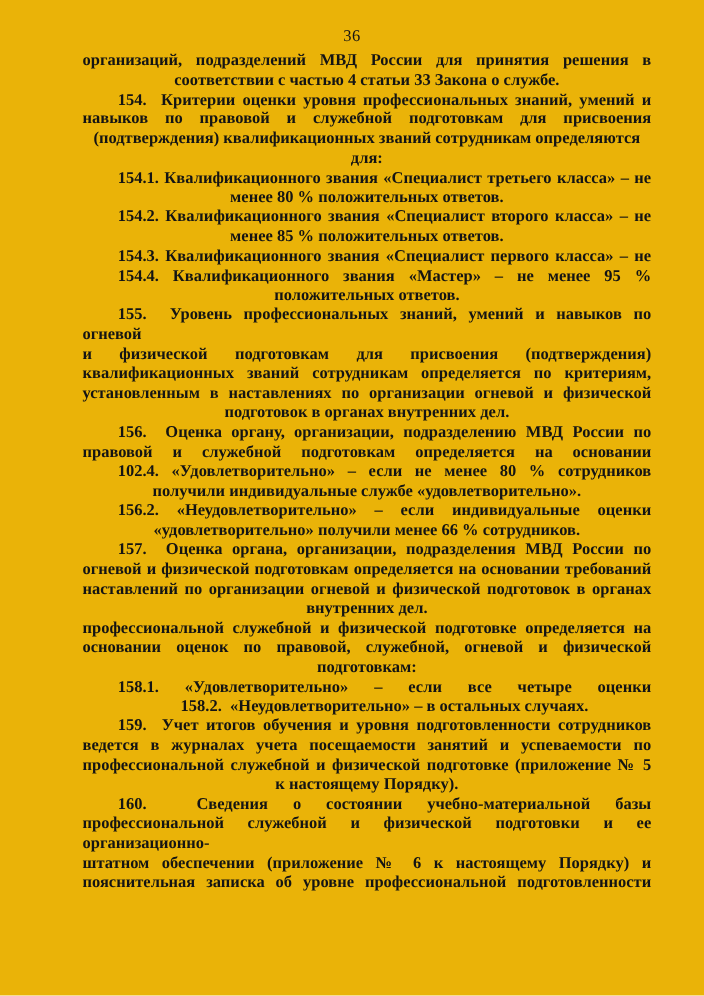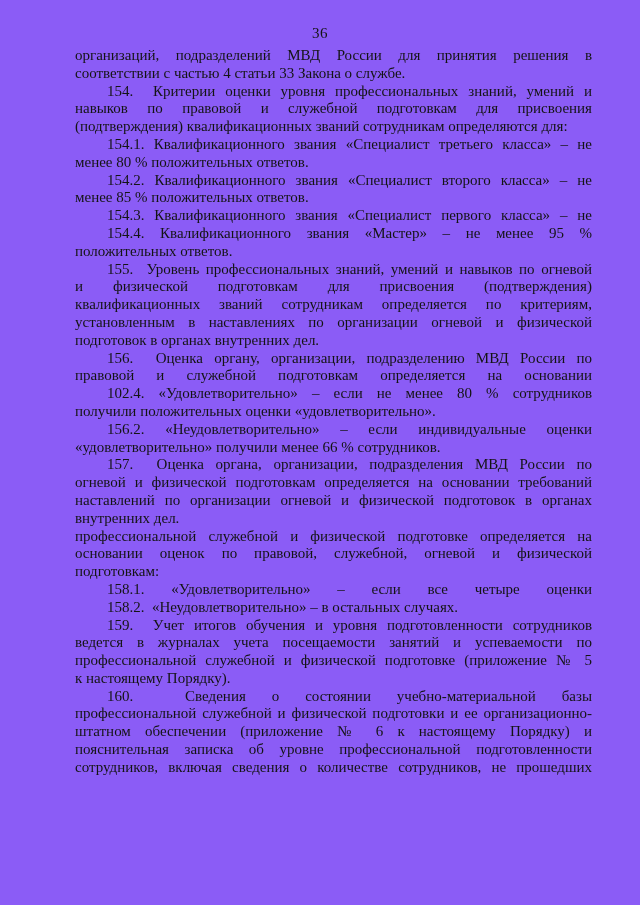--- a/index.html
+++ b/index.html
@@ -4,21 +4,21 @@
 <style>
   html, body {
     margin: 0;
     padding: 0;
     background: #ffffff;
   }
   .page {
     position: relative;
     width: 640px;
     height: 905px;
-    background: #8b5cf6;
+    background: #eab308;
     overflow: hidden;
     font-family: "Liberation Serif", "DejaVu Serif", serif;
     color: #141414;
   }
   .page-number {
     position: absolute;
     top: 25px;
     left: 0;
     width: 640px;
     text-align: center;
@@ -29,25 +29,26 @@
   .doc-body {
     position: absolute;
     left: 75px;
     top: 47px;
     width: 517px;
     font-size: 15px;
   }
   .para {
     margin: 0;
     padding: 0;
+    font-weight: bold;
   }
   .ln {
     line-height: 17.8px;
     white-space: normal;
-    text-align: left;
+    text-align: center;
   }
   .ln.just {
     text-align: justify;
     text-align-last: justify;
   }
   .ln.ind {
     text-indent: 32px;
   }
 </style>
 </head>
@@ -86,21 +87,21 @@
         <div class="ln just">квалификационных званий сотрудникам определяется по критериям,</div>
         <div class="ln just">установленным в наставлениях по организации огневой и физической</div>
         <div class="ln">подготовок в органах внутренних дел.</div>
       </div>
       <div class="para">
         <div class="ln just ind">156.&nbsp; Оценка органу, организации, подразделению МВД России по</div>
         <div class="ln just">правовой и служебной подготовкам определяется на основании</div>
       </div>
       <div class="para">
         <div class="ln just ind">102.4. «Удовлетворительно» – если не менее 80 % сотрудников</div>
-        <div class="ln">получили положительных оценки «удовлетворительно».</div>
+        <div class="ln">получили индивидуальные службе «удовлетворительно».</div>
       </div>
       <div class="para">
         <div class="ln just ind">156.2. «Неудовлетворительно» – если индивидуальные оценки</div>
         <div class="ln">«удовлетворительно» получили менее 66 % сотрудников.</div>
       </div>
       <div class="para">
         <div class="ln just ind">157.&nbsp; Оценка органа, организации, подразделения МВД России по</div>
         <div class="ln just">огневой и физической подготовкам определяется на основании требований</div>
         <div class="ln just">наставлений по организации огневой и физической подготовок в органах</div>
         <div class="ln">внутренних дел.</div>
@@ -120,16 +121,15 @@
         <div class="ln just ind">159.&nbsp; Учет итогов обучения и уровня подготовленности сотрудников</div>
         <div class="ln just">ведется в журналах учета посещаемости занятий и успеваемости по</div>
         <div class="ln just">профессиональной служебной и физической подготовке (приложение № 5</div>
         <div class="ln">к настоящему Порядку).</div>
       </div>
       <div class="para">
         <div class="ln just ind">160.&nbsp; Сведения о состоянии учебно-материальной базы</div>
         <div class="ln just">профессиональной служебной и физической подготовки и ее организационно-</div>
         <div class="ln just">штатном обеспечении (приложение № 6 к настоящему Порядку) и</div>
         <div class="ln just">пояснительная записка об уровне профессиональной подготовленности</div>
-        <div class="ln just">сотрудников, включая сведения о количестве сотрудников, не прошедших</div>
       </div>
     </div>
 </div>
 
 </body></html>

